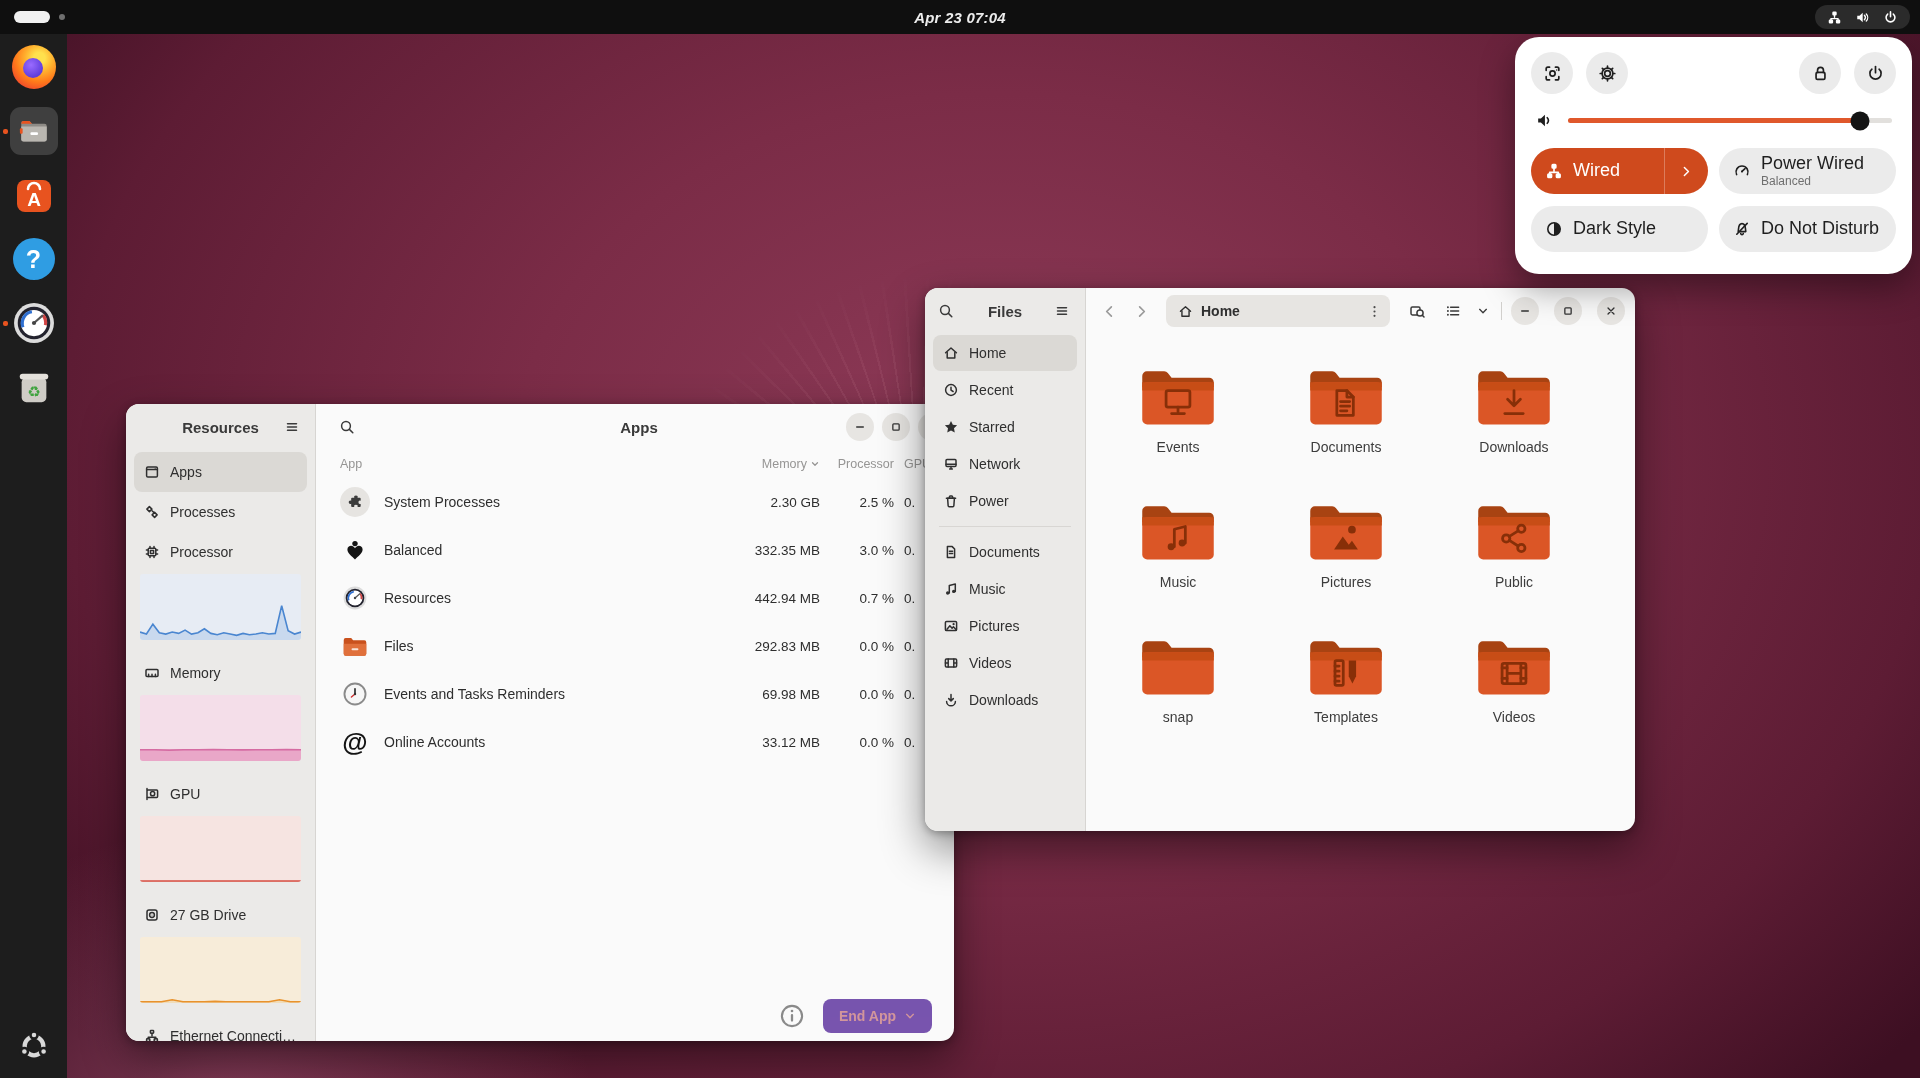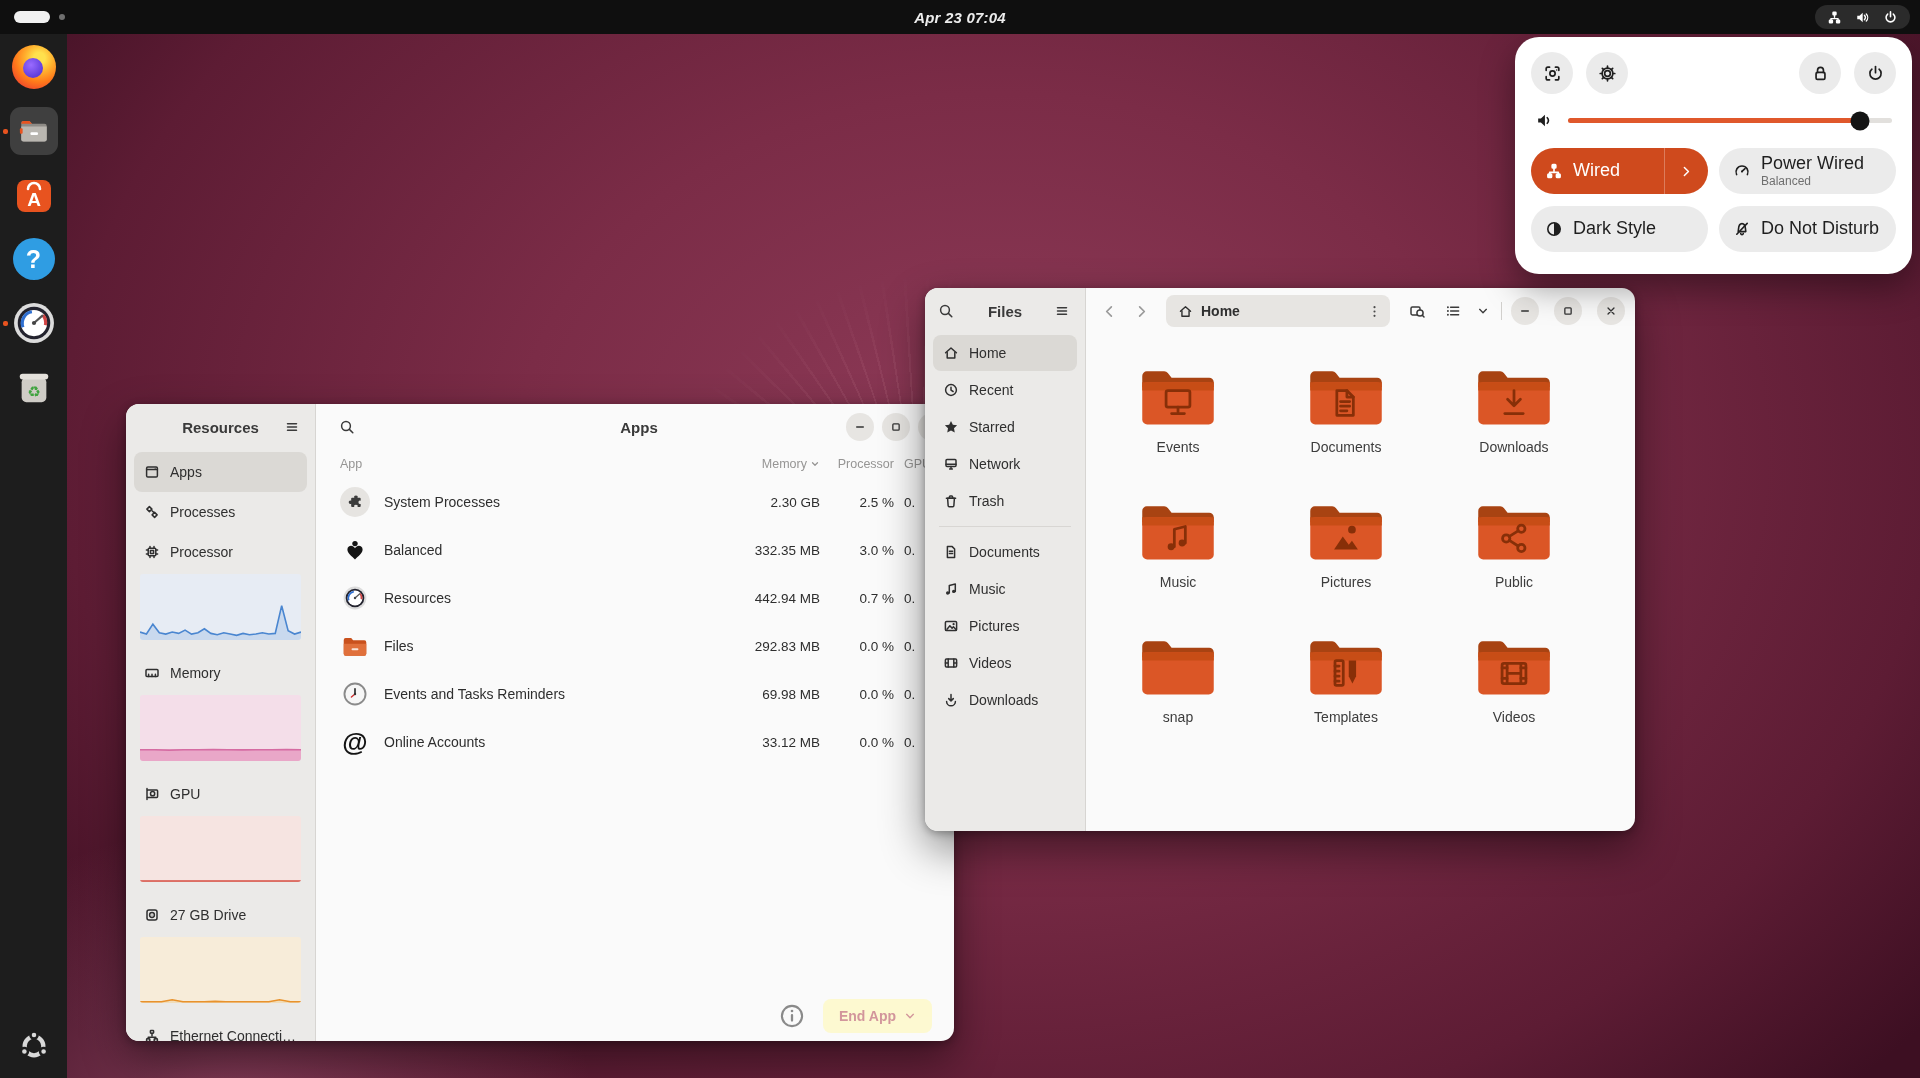--- a/index.html
+++ b/index.html
@@ -78,21 +78,21 @@
   .rows { }
   .app-row { height:48px; display:grid; grid-template-columns:44px 1fr 118px 74px 60px; align-items:center; padding-left:16px;
     font-size:14px; color:#2e2e2e; }
   .app-row .num { font-size:13.5px; }
   .row-ic { width:30px; height:30px; display:flex; align-items:center; justify-content:center; }
   .row-ic.bubble { background:#e6e4e1; border-radius:50%; }
   .at-glyph { font-size:26px; font-weight:700; color:#141414; line-height:1; }
   .res-foot { position:absolute; left:0; right:0; bottom:0; height:50px; display:flex; align-items:center; justify-content:flex-end;
     gap:18px; padding-right:22px; }
   .info-btn { width:26px; height:26px; color:#8a8a8a; }
-  .endapp { display:flex; align-items:center; gap:8px; background:#fef9c3; color:#c5747c; font-size:14px; font-weight:700;
+  .endapp { display:flex; align-items:center; gap:8px; background:#4c1d95; color:#c5747c; font-size:14px; font-weight:700;
     padding:9px 16px; border-radius:8px; opacity:.75; }
   .endapp .ic { width:12px; height:12px; color:#c5747c; }
 
   
   .files-win { left:925px; top:288px; width:710px; height:543px; z-index:20; background:#fafafa; display:flex; }
   .files-side { width:178px; background:#ebeae8; border-right:1px solid #d7d5d2; display:flex; flex-direction:column; }
   .files-side .side-item { height:36px; margin:1px 8px; }
   .side-div { height:1px; background:#d8d6d3; margin:7px 14px; }
   .files-main { flex:1; display:flex; flex-direction:column; }
   .files-head { height:46px; flex:0 0 46px; display:flex; align-items:center; padding:0 10px 0 10px; gap:6px; }
@@ -440,21 +440,21 @@
             </span>
             <span>Network</span>
           </div>
           <div class="side-item">
             <span class="ic">
               <svg viewBox="0 0 16 16" fill="none" stroke="currentColor" stroke-width="1.5" stroke-linecap="round" stroke-linejoin="round">
                 <path d="M4.6 5.2 h6.8 l-.55 7.6 a1 1 0 0 1 -1 .9 H6.15 a1 1 0 0 1 -1 -.9 z"></path>
                 <path d="M3.4 5.2 h9.2 M6.4 5.2 V3.9 a.8 .8 0 0 1 .8-.8 h1.6 a.8 .8 0 0 1 .8 .8 v1.3"></path>
               </svg>
             </span>
-            <span>Trash</span>
+            <span>Power</span>
           </div>
           <div class="side-div"></div>
           <div class="side-item">
             <span class="ic">
               <svg viewBox="0 0 16 16" fill="none" stroke="currentColor" stroke-width="1.5" stroke-linecap="round" stroke-linejoin="round">
                 <path d="M4.4 2.6 h4.8 l2.4 2.4 v8.4 H4.4 z"></path>
                 <path d="M6.4 7.2 h3.2 M6.4 9.6 h3.2"></path>
               </svg>
             </span>
             <span>Documents</span>

